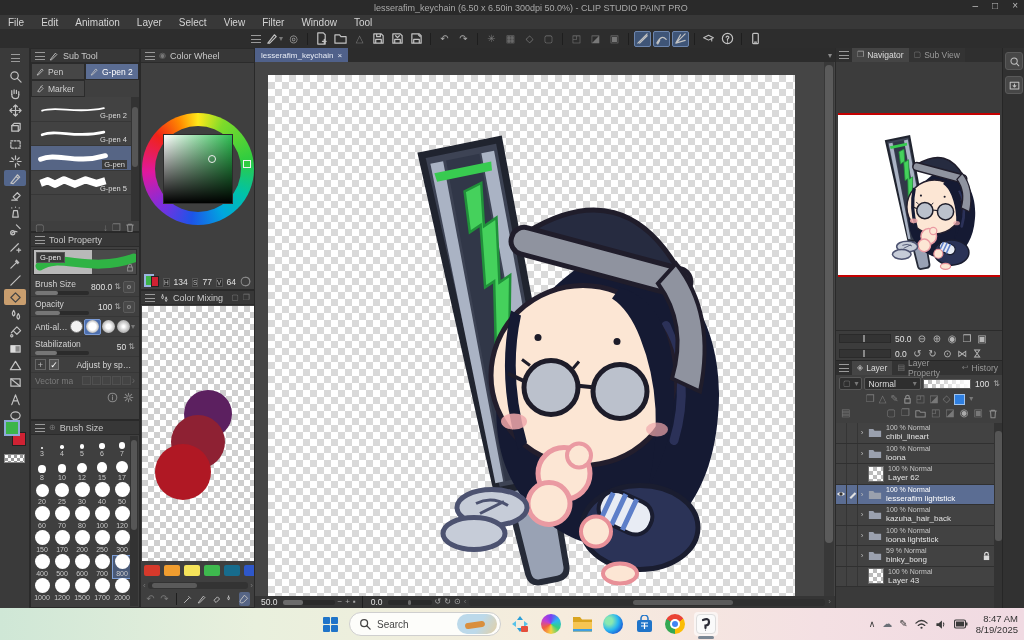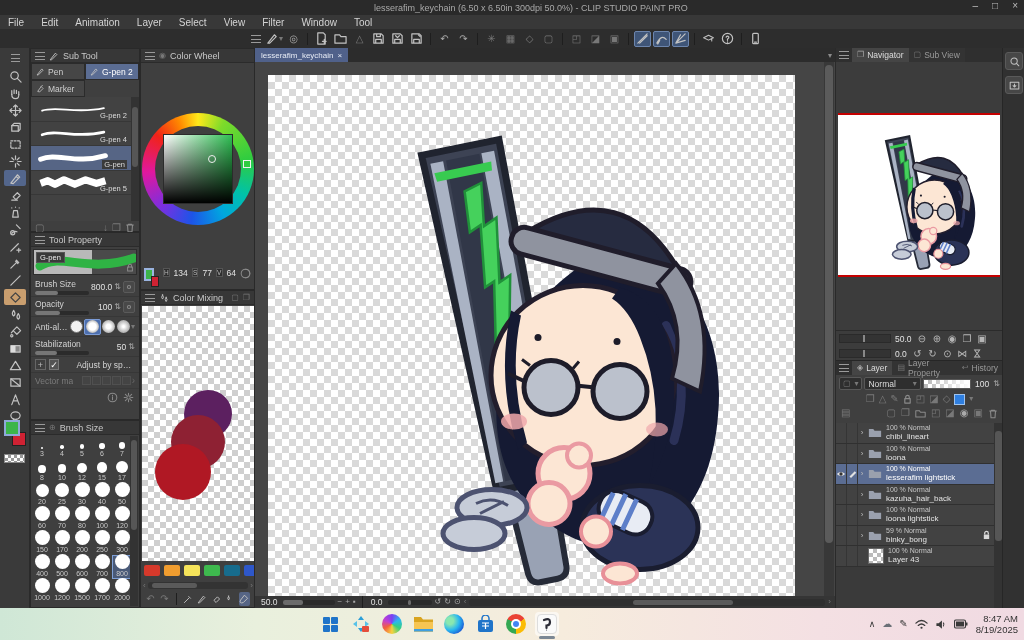--- a/index.html
+++ b/index.html
@@ -77,21 +77,21 @@
   .bs-scroll{position:absolute;right:1px;top:15px;bottom:1px;width:8px;background:#333}
   .bs-scroll i{position:absolute;left:1px;right:1px;top:4px;height:90px;background:#565656;border-radius:3px}
   
   .wheel{position:absolute;left:1px;top:64px;width:112px;height:112px;border-radius:50%;
     background:conic-gradient(#ffe81a,#7edb2a 8%,#2ecc40 22%,#00c2a8 33%,#00a6e0 42%,#1d54e8 52%,#7a2fe0 62%,#e0189e 74%,#f02318 86%,#ff8a00 94%,#ffe81a)}
   .wheel::after{content:"";position:absolute;left:13px;top:13px;width:86px;height:86px;border-radius:50%;background:#3f3f3f}
   .wheel-marker{position:absolute;left:102px;top:111px;width:8px;height:8px;background:#2ecc40;border:1.5px solid #f0f0f0;z-index:3}
   .svbox{position:absolute;left:22px;top:85px;width:70px;height:70px;border:1px solid #2b2b2b;z-index:2;
     background:linear-gradient(to top,#000,rgba(0,0,0,0)),linear-gradient(to right,#fff,#2fbf53)}
   .sv-cursor{position:absolute;left:44px;top:20px;width:8px;height:8px;border:1.5px solid #eee;border-radius:50%}
-  .cw-foot{position:absolute;left:0;bottom:2px;width:100%;display:flex;align-items:flex-start;padding:0 3px;gap:2px}
+  .cw-foot{position:absolute;left:0;bottom:2px;width:100%;display:flex;align-items:flex-end;padding:0 3px;gap:2px}
   .hsv-badge{width:9px;height:9px;background:#2e2e2e;border:1px solid #555;color:#bbb;font-size:6.5px;display:inline-flex;align-items:center;justify-content:center}
   .mini-fg{width:13px;height:13px;background:#3cb54a;border:2px solid #9ab4e0}
   .mini-bg{width:11px;height:11px;background:#cf2233;border:1px solid #222;margin-left:-5px;margin-top:8px}
   
   .mix-area{position:absolute;left:1px;top:15px;width:112px;height:255px;background:conic-gradient(#cfcfcf 25%,#fff 0 50%,#cfcfcf 0 75%,#fff 0);background-size:12px 12px}
   .mix-swatches{position:absolute;left:3px;top:274px;display:flex;gap:4px;width:110px;overflow:hidden}
   .mix-swatches span{width:16px;height:11px;border-radius:2px;flex:none}
   .mix-scroll{position:absolute;left:2px;top:290px;width:110px;height:9px;display:flex;align-items:center;gap:2px}
   .mix-scroll .trk{flex:1;height:7px;background:#333;border-radius:3px;position:relative}
   .mix-scroll .trk i{position:absolute;left:4px;top:1px;width:45px;height:5px;background:#5a5a5a;border-radius:3px}
@@ -1152,20 +1152,42 @@
               </svg>
             </span>
 
             <span class="l-text">
               <span class="l-info" style="display:block">100 % Normal</span>
               <span class="l-name" style="display:block">loona</span>
             </span>
 
           </div>
 
+          <div class="layer-row t-raster">
+            <span class="lcol eye">
+              <svg width="11" height="8" viewBox="0 0 12 9" style="visibility: hidden;">
+                <path d="M1 4.5 Q6 -0.5 11 4.5 Q6 9.5 1 4.5 Z" fill="#e6e6e6"></path>
+                <circle cx="6" cy="4.5" r="2" fill="#333"></circle>
+              </svg>
+            </span>
+            <span class="lcol pencil">
+              <svg width="9" height="9" viewBox="0 0 12 12" style="visibility: hidden;">
+                <path d="M2 10 L9 3 L11 5 L4 12 Z" fill="#e2e2e2"></path>
+              </svg>
+            </span>
+            <span class="l-expand">›</span>
+
+            <span class="l-thumb"></span>
+
+            <span class="l-text">
+              <span class="l-info" style="display:block">100 % Normal</span>
+              <span class="l-name" style="display:block">Layer 62</span>
+            </span>
+
+          </div>
 
           <div class="layer-row t-folder sel">
             <span class="lcol eye">
               <svg width="11" height="8" viewBox="0 0 12 9" style="visibility: visible;">
                 <path d="M1 4.5 Q6 -0.5 11 4.5 Q6 9.5 1 4.5 Z" fill="#e6e6e6"></path>
                 <circle cx="6" cy="4.5" r="2" fill="#333"></circle>
               </svg>
             </span>
             <span class="lcol pencil">
               <svg width="9" height="9" viewBox="0 0 12 12" style="visibility: visible;">
@@ -1316,20 +1338,28 @@
   <div class="taskbar">
     <div class="tb-center">
       <span class="tbapp">
           <svg width="17" height="17" viewBox="0 0 17 17">
             <rect x="1" y="1" width="7" height="7" rx="1" fill="#1f74c9"></rect>
             <rect x="9" y="1" width="7" height="7" rx="1" fill="#1f74c9"></rect>
             <rect x="1" y="9" width="7" height="7" rx="1" fill="#1f74c9"></rect>
             <rect x="9" y="9" width="7" height="7" rx="1" fill="#1f74c9"></rect>
           </svg>
         </span>
+      <span class="search-pill">
+        <svg width="12" height="12" viewBox="0 0 14 14" style="stroke:#444;fill:none;stroke-width:1.5;stroke-linecap:round">
+            <circle cx="6" cy="6" r="4"></circle>
+            <path d="M9 9 L13 13"></path>
+          </svg>
+        <span>Search</span>
+        <span class="search-img"></span>
+      </span>
       <span class="tbapp">
           <svg width="20" height="20" viewBox="0 0 20 20">
             <path d="M10 2 L13 6 H7 Z" fill="#2a9fd8"></path>
             <path d="M10 18 L7 14 H13 Z" fill="#2a9fd8"></path>
             <path d="M2 10 L6 7 V13 Z" fill="#57c2e8"></path>
             <path d="M18 10 L14 13 V7 Z" fill="#57c2e8"></path>
             <rect x="11" y="12" width="7" height="6" rx="1" fill="#e44e3c"></rect>
           </svg>
         </span>
       <span class="tbapp">

